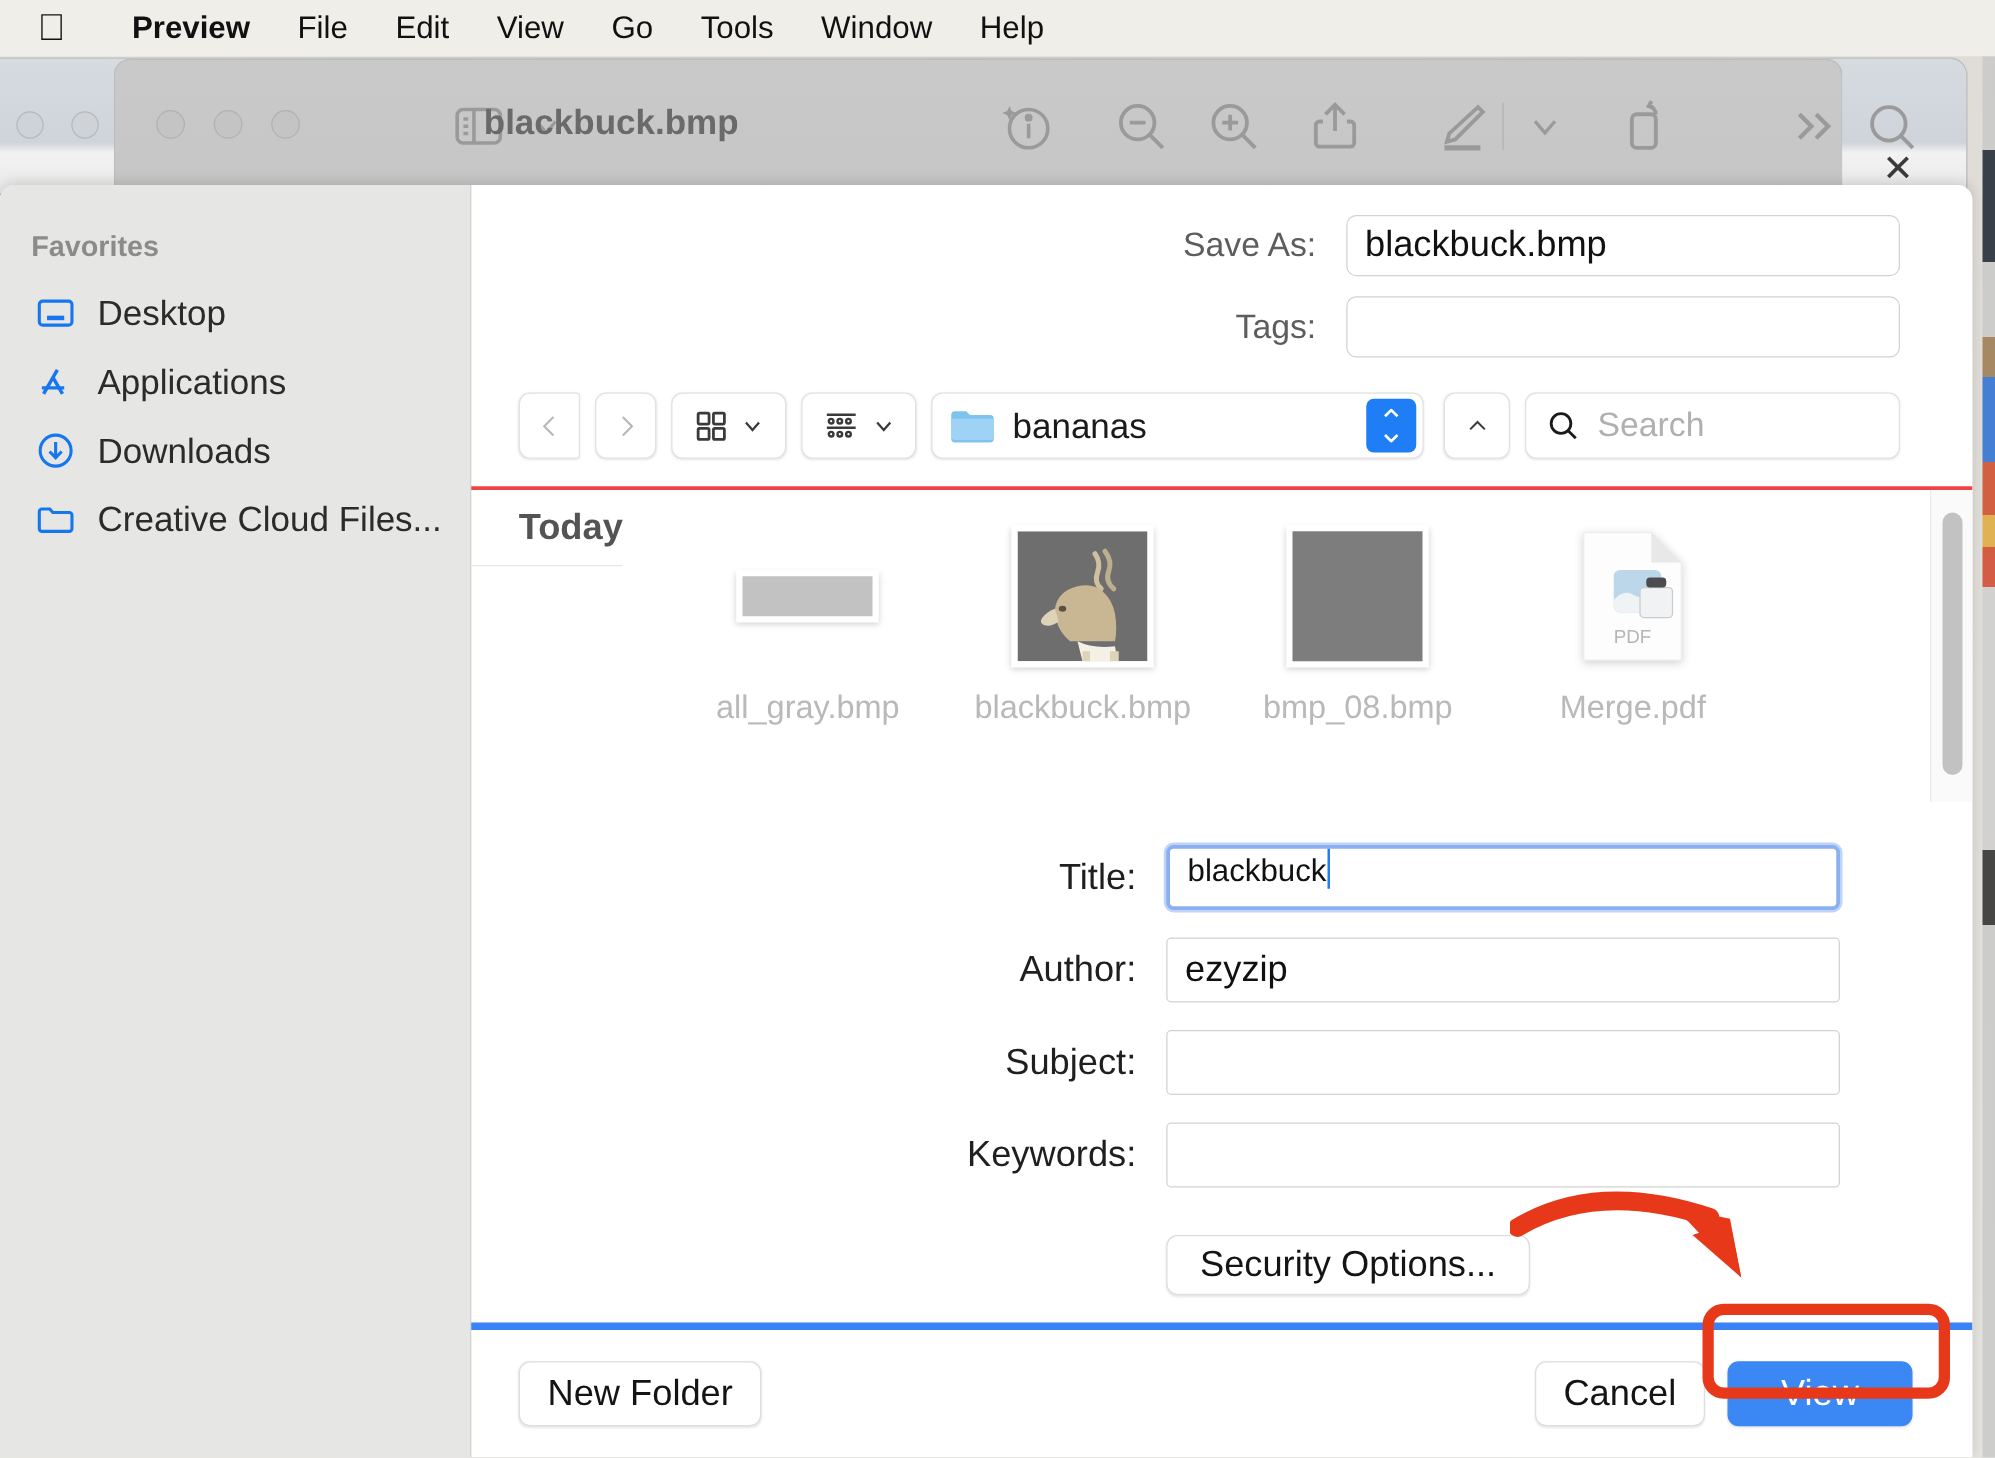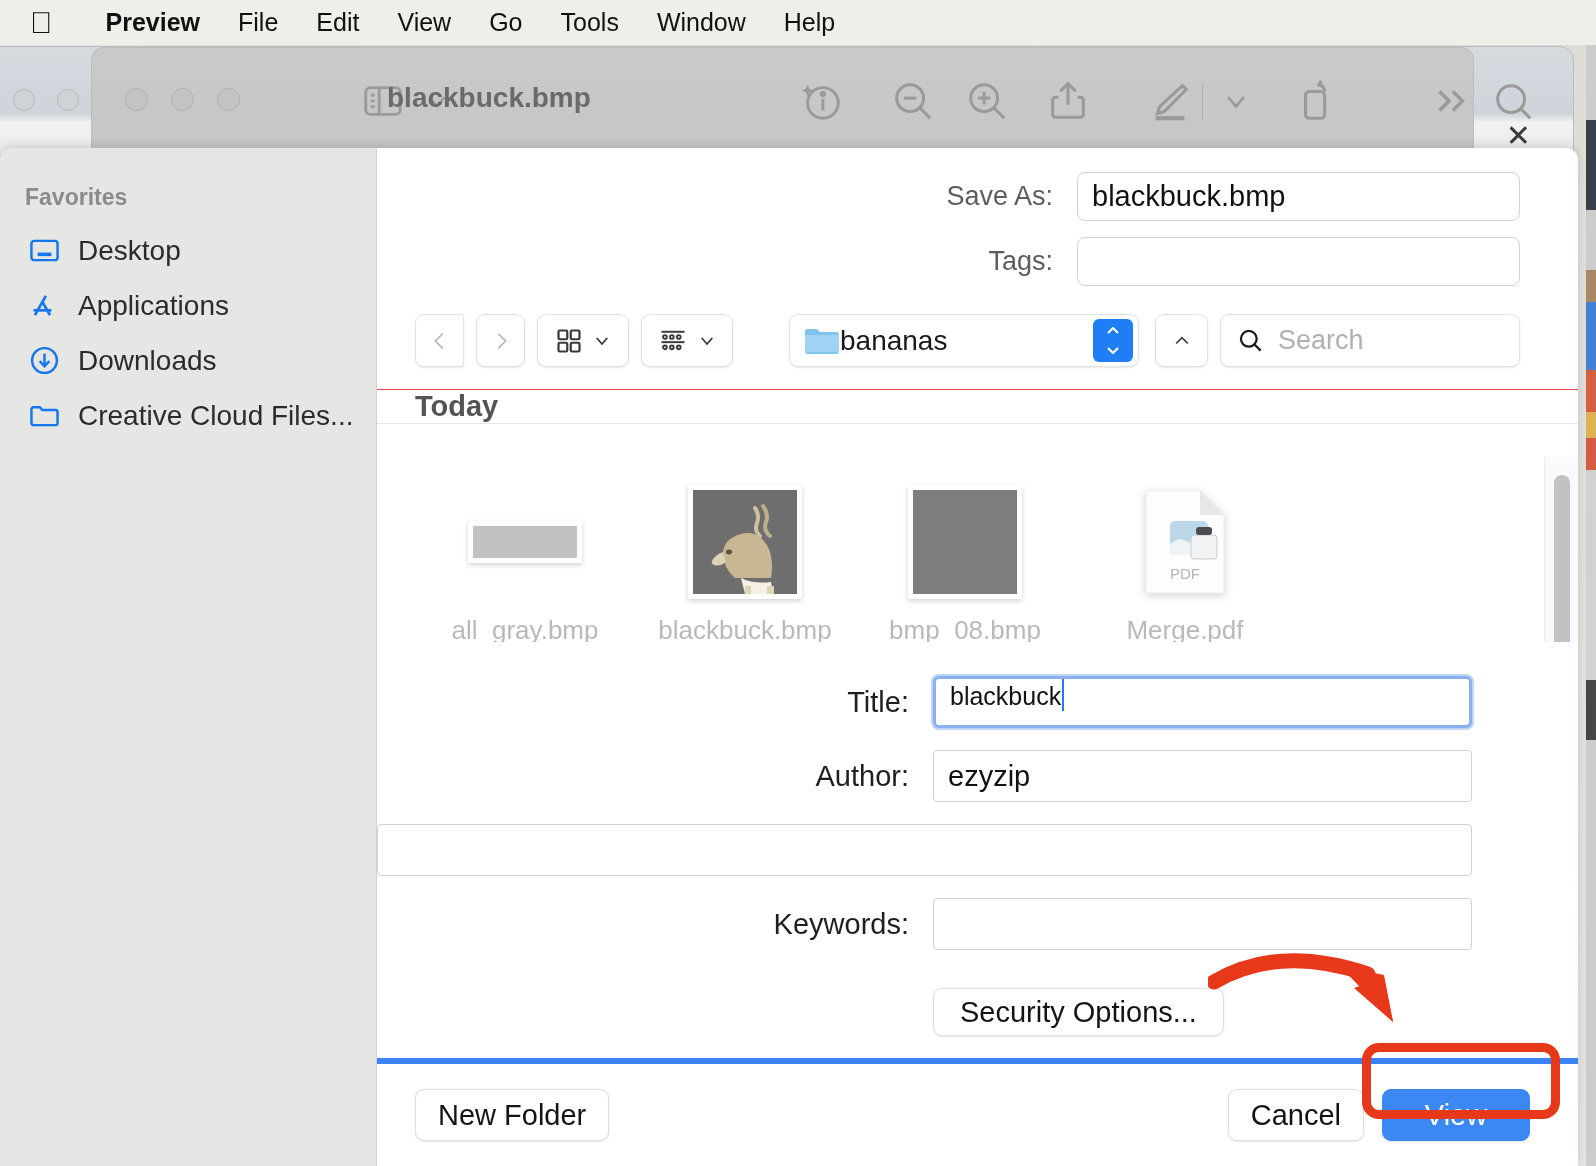--- a/index.html
+++ b/index.html
@@ -159,44 +159,44 @@
     color: #3a3a3a;
   }
   .nbtn.arrowbtn { width: 49px; color:#b6b6b6; }
   .nbtn.arrowbtn:first-child { border-radius: 9px 3px 3px 9px; }
   .nbtn.viewbtn { width: 92px; gap: 10px; }
   .nbtn.updir { width: 53px; }
   .nbtn svg { display:block; }
   .pathpop {
     flex: 1; height: 53px; border-radius: 9px; background: #fff;
     border: 1px solid #e2e2e2; box-shadow: 0 1px 2px rgba(0,0,0,.10);
-    display: flex; align-items: center; padding-left: 14px;
-    position: relative; margin-right: 4px; margin-left: 44px;
+    display: flex; align-items: center; gap: 14px; padding-left: 14px;
+    position: relative; margin-right: 4px;
   }
   .pathpop .foldericon { width: 36px; height: 30px; flex: none; }
   .pathpop .ptxt { font-size: 28px; color: #1a1a1a; }
   .stepper {
     position: absolute; right: 5px; top: 4px;
     width: 40px; height: 43px; border-radius: 6px;
     background: #1f7ef5; color: #fff;
     display: flex; flex-direction: column; align-items: center; justify-content: center;
     gap: 1px;
   }
   .searchbox {
     width: 300px; height: 53px; border-radius: 9px; background: #fff;
     border: 1px solid #e2e2e2; box-shadow: 0 1px 2px rgba(0,0,0,.10);
     display: flex; align-items: center; gap: 14px; padding-left: 16px;
   }
   .searchbox .stxt { font-size: 27px; color: #b0b0b0; }
 
   
   .browser {
-    border-top: 1px solid #ef4444;
+    border-top: 3px solid #ef4444;
     height: 253px; position: relative; overflow: hidden;
-    display: flex; flex-direction: column; gap: 33px;
+    display: flex; flex-direction: row;
   }
   .today-bar {
     height: 61px; border-bottom: 1px solid #e6e6e6;
     display: flex; align-items: center; padding-left: 38px;
     font-size: 29px; font-weight: bold; color: #545454;
   }
   .files {
     flex: 1; display: flex; align-items: flex-start;
     padding: 28px 0 0 0; position: relative;
   }
@@ -599,20 +599,21 @@
             <span class="valtext">blackbuck</span><span class="caretline"></span>
           </span>
         </div>
 
         <div class="field-row">
           <span class="lbl">Author:</span>
           <input class="inp flat" value="ezyzip" style="">
         </div>
 
         <div class="field-row">
+          <span class="lbl">Subject:</span>
           <input class="inp flat" value="" style="">
         </div>
 
         <div class="field-row">
           <span class="lbl">Keywords:</span>
           <input class="inp flat" value="" style="">
         </div>
 
         <div class="secopt-row">
           <span class="secbtn">Security Options...</span>

